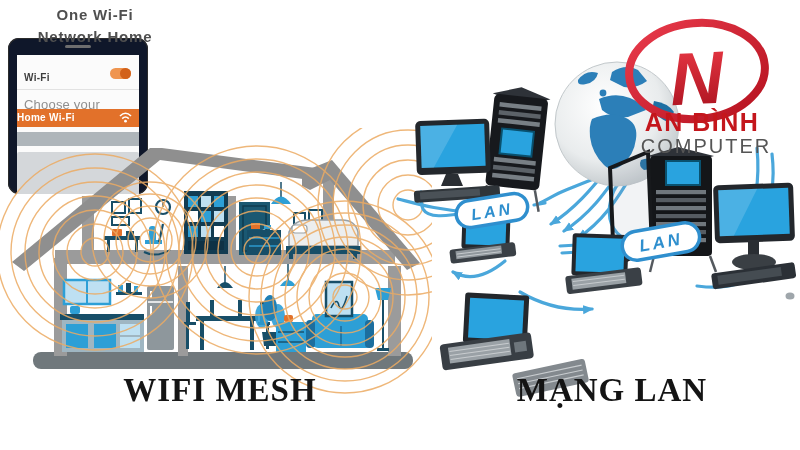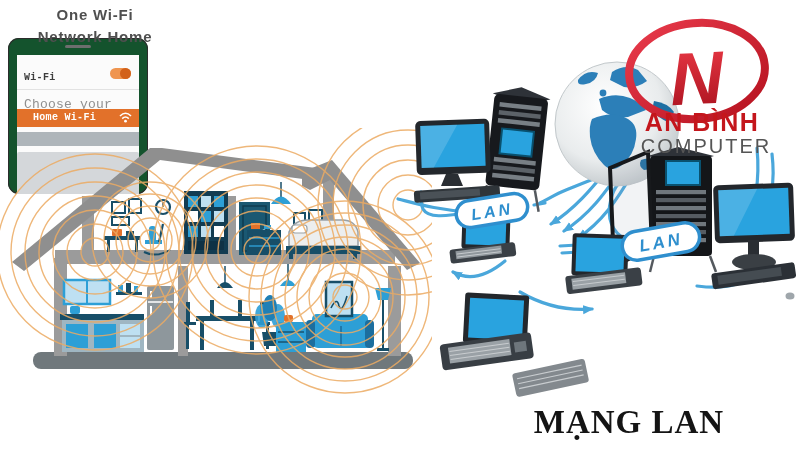--- a/index.html
+++ b/index.html
@@ -5,43 +5,43 @@
   html,body{margin:0;padding:0;background:#fff;}
   #stage{position:relative;width:800px;height:450px;background:#ffffff;overflow:hidden;
          font-family:"Liberation Sans",sans-serif;}
   .abs{position:absolute;}
 
   
   #caption{left:14px;top:4px;width:162px;text-align:center;z-index:4;
            color:#4f4f4f;font-weight:bold;font-size:15px;line-height:1.45;letter-spacing:.8px;}
 
   
-  #phone{left:8px;top:38px;width:140px;height:156px;background:#14532d;border-radius:11px;
-         z-index:1;box-shadow:0 0 0 1px #2c2c2c inset;font-family:Liberation Mono, monospace;}
+  #phone{left:8px;top:38px;width:140px;height:156px;background:#0f172a;border-radius:11px;
+         z-index:1;box-shadow:0 0 0 1px #2c2c2c inset;}
   #phone .speaker{position:absolute;left:50%;top:7px;width:26px;height:3px;margin-left:-13px;
          background:#6e6e6e;border-radius:2px;}
   #screen{position:absolute;left:9px;right:9px;top:17px;bottom:0;background:#fbfbfb;overflow:hidden;}
   .wifirow{position:absolute;left:7px;right:7px;top:12px;height:14px;}
   .wifirow .lbl{font-size:10px;font-weight:bold;color:#3d3d3d;letter-spacing:.3px;}
   .toggle{position:absolute;right:1px;top:1px;width:21px;height:11px;border-radius:6px;background:#ef9550;}
   .toggle .knob{position:absolute;right:0px;top:0px;width:11px;height:11px;border-radius:50%;background:#d2611a;}
   .divider{position:absolute;left:0;right:0;top:34px;height:1px;background:#e2e2e2;}
   .choose{position:absolute;left:7px;top:42px;font-size:13px;color:#8f8f8f;letter-spacing:.2px;}
   .homebar{position:absolute;left:0;right:0;top:54px;height:18px;background:#e2712a;color:#fff;
-           font-size:10px;font-weight:bold;line-height:18px;padding-left:16px;letter-spacing:.3px;}
+           font-size:10px;font-weight:bold;line-height:18px;padding-left:0;letter-spacing:.3px;}
   .homebar svg{position:absolute;right:7px;top:3px;}
   .graybar{position:absolute;left:0;right:0;top:77px;height:14px;background:#aeb5ba;}
   .grayblock{position:absolute;left:0;right:0;top:97px;height:46px;background:#d4d7da;border-radius:2px;}
 
   
   .title{z-index:5;top:372px;width:320px;text-align:center;
          font-family:"Liberation Serif",serif;font-weight:bold;font-size:33px;
          color:#141414;letter-spacing:1px;}
   #title-left{left:60px;}
-  #title-right{left:469px;margin-top:32px;}
+  #title-right{left:452px;}
 
   svg{display:block;}
   #house-svg{left:0;top:128px;z-index:3;}
   #lan-svg{left:396px;top:16px;z-index:3;}
   text{font-family:"Liberation Sans",sans-serif;}
 </style>
 </head>
 <body>
 
 <div id="stage">
@@ -417,15 +417,16 @@
     </g>
 
     <g>
       <ellipse cx="697" cy="71" rx="68" ry="48" fill="none" stroke="url(#ringGrad)" stroke-width="8" transform="rotate(-5 697 71)"></ellipse>
       <text x="697" y="104" text-anchor="middle" font-size="74" font-weight="bold" font-style="italic" fill="url(#nGrad)" transform="rotate(-3 697 85)">N</text>
       <text x="702" y="131" text-anchor="middle" font-size="25" font-weight="bold" letter-spacing="1.5" fill="#c4161c">AN BÌNH</text>
       <text x="706" y="153" text-anchor="middle" font-size="20" letter-spacing="2" fill="#555555">COMPUTER</text>
     </g>
   </svg>
 
+  <div id="title-left" class="abs title">WIFI MESH</div>
   <div id="title-right" class="abs title">MẠNG LAN</div>
 
 </div>
 
 </body></html>

